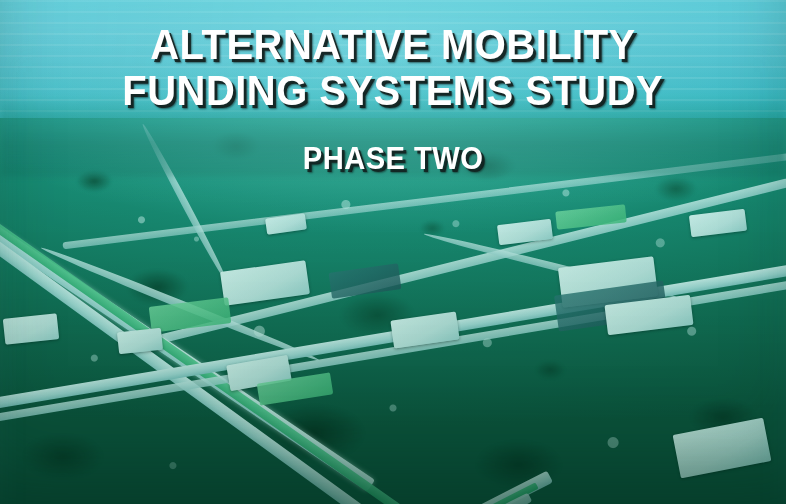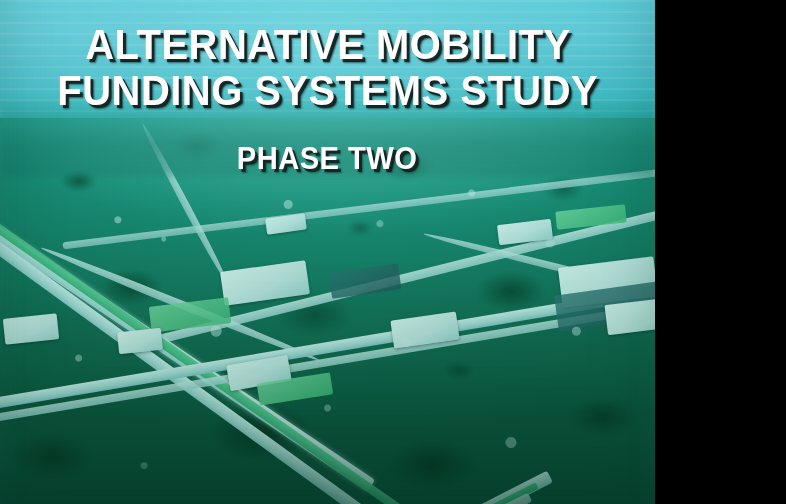--- a/index.html
+++ b/index.html
@@ -1,17 +1,17 @@
 <!DOCTYPE html>
 <html><head>
 <meta charset="utf-8">
 <style>
   html,body{margin:0;padding:0;background:#000;}
   #stage{
-    position:relative;width:655px;height:504px;overflow:hidden;
+    position:relative;width:786px;height:504px;overflow:hidden;
     font-family:"Liberation Sans","DejaVu Sans",sans-serif;
     background:#0d7a6e;
   }
 
   
   .layer{position:absolute;inset:0;}
 
   
   .sky{
     background:linear-gradient(180deg,

